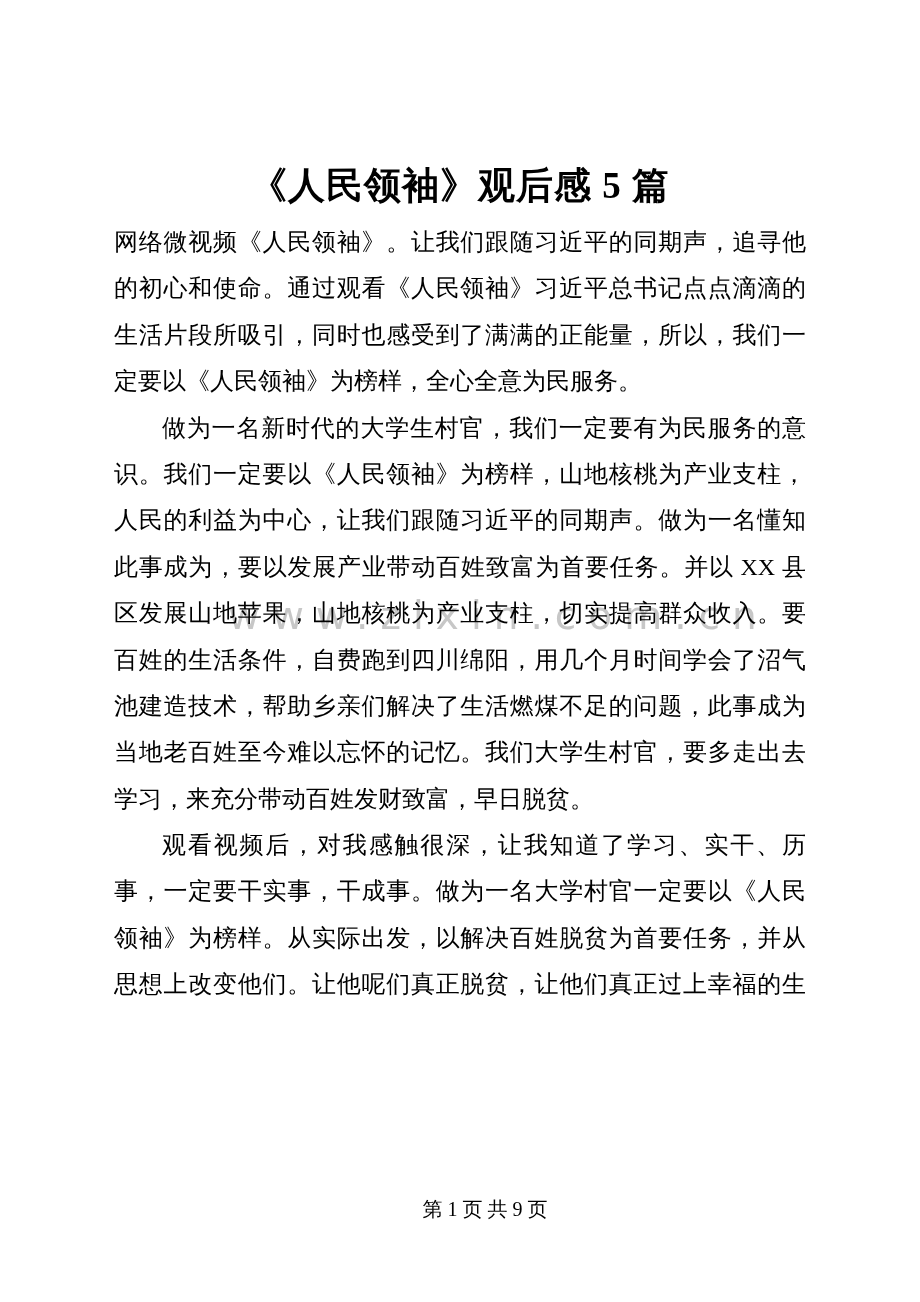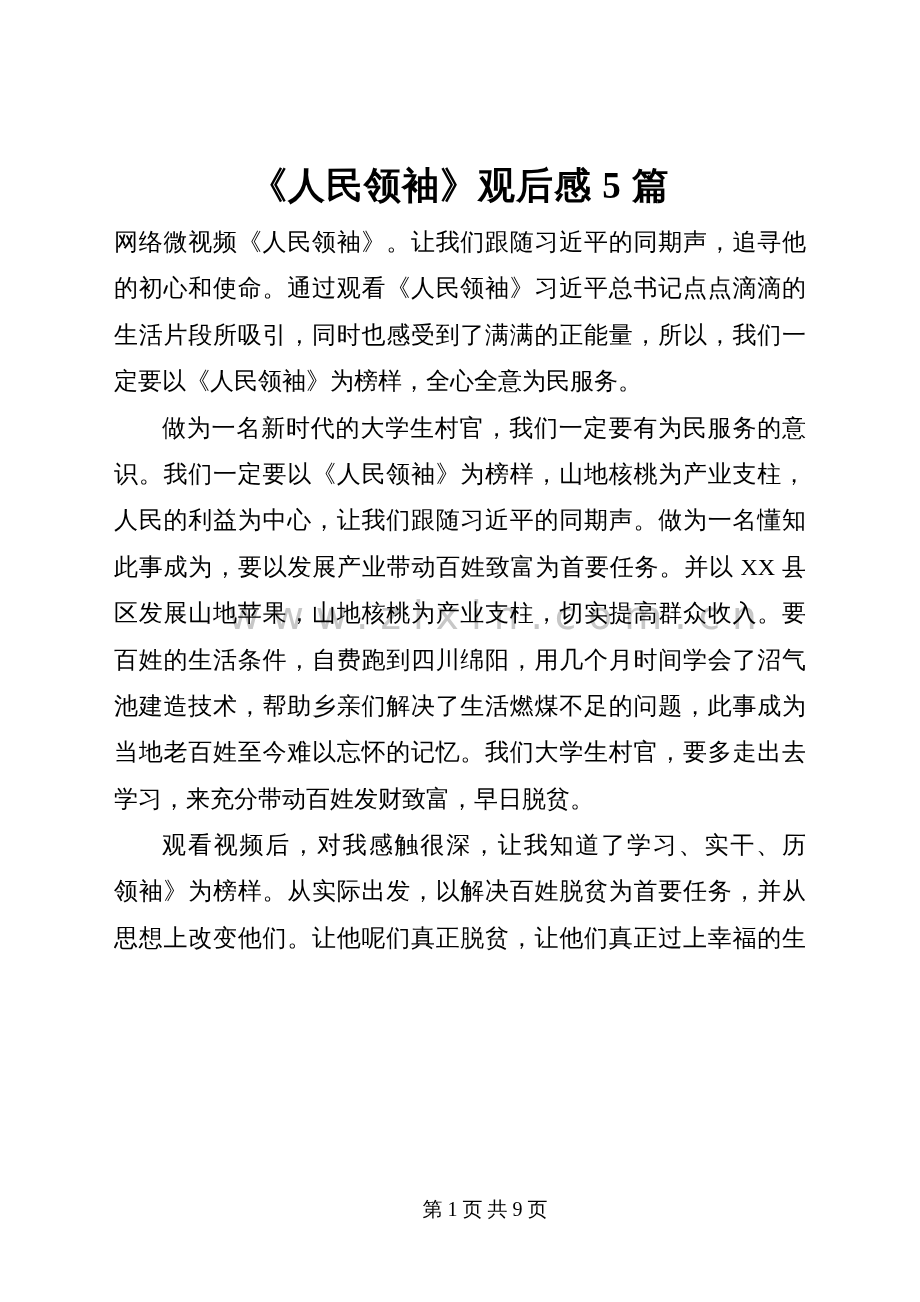--- a/index.html
+++ b/index.html
@@ -92,20 +92,21 @@
         <div class="line">人民的利益为中心，让我们跟随习近平的同期声。做为一名懂知</div>
         <div class="line">此事成为，要以发展产业带动百姓致富为首要任务。并以 XX 县</div>
         <div class="line">区发展山地苹果，山地核桃为产业支柱，切实提高群众收入。要</div>
         <div class="line">百姓的生活条件，自费跑到四川绵阳，用几个月时间学会了沼气</div>
         <div class="line">池建造技术，帮助乡亲们解决了生活燃煤不足的问题，此事成为</div>
         <div class="line">当地老百姓至今难以忘怀的记忆。我们大学生村官，要多走出去</div>
         <div class="line short-last">学习，来充分带动百姓发财致富，早日脱贫。</div>
       </div>
       <div class="paragraph">
         <div class="line first">观看视频后，对我感触很深，让我知道了学习、实干、历练，</div>
+        <div class="line">事，一定要干实事，干成事。做为一名大学村官一定要以《人民</div>
         <div class="line">领袖》为榜样。从实际出发，以解决百姓脱贫为首要任务，并从</div>
         <div class="line">思想上改变他们。让他呢们真正脱贫，让他们真正过上幸福的生</div>
       </div>
     </div>
 
   <div class="watermark">www.zixin.com.cn</div>
 
   <div class="page-footer">
     <span>第 1 页  共 9 页</span>
   </div>

